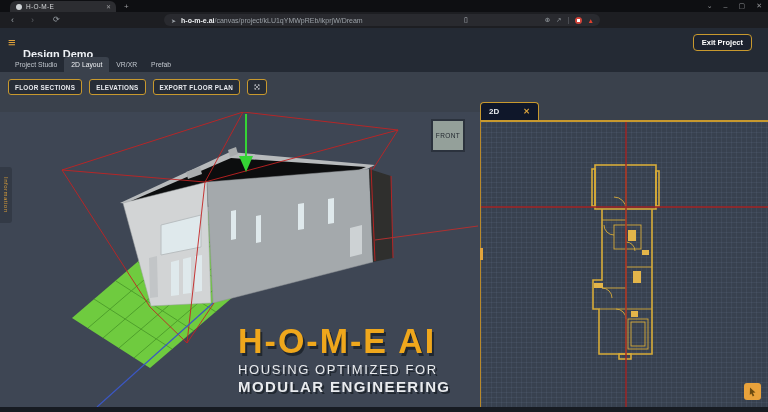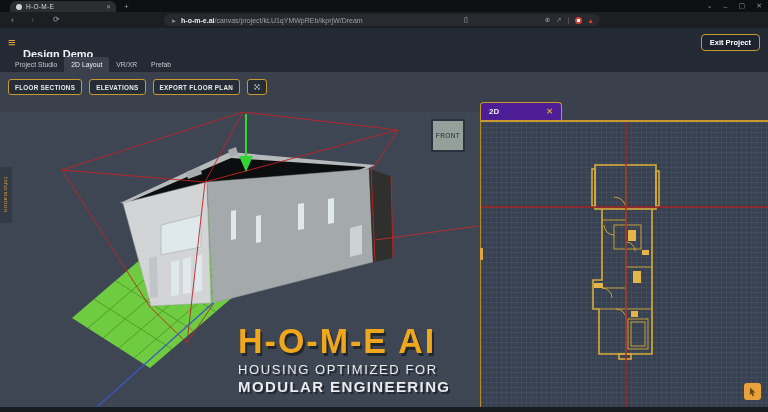--- a/index.html
+++ b/index.html
@@ -32,21 +32,21 @@
   .ext-badge::after { content:""; position:absolute; left:2px; top:2px; width:3px; height:3px; background:#fff; }
   .warn { color:#e0412e !important; }
   .btoolbar { position:absolute; right:6px; top:12px; height:16px; display:flex; gap:6.5px;
               align-items:center; font-size:7.5px; color:#9aa0a6; }
 
   
   .app-header { position:absolute; left:0; top:28px; width:768px; height:29px; background:#242a34; }
   .burger { position:absolute; left:8px; top:0; height:29px; line-height:29px; font-size:13px; color:#dfa23b; }
   .app-title { position:absolute; left:23px; top:12px; height:29px; line-height:29px;
                font-size:11px; font-weight:bold; color:#eef1f5; }
-  .exit-btn { position:absolute; right:8px; top:6px; height:17px; padding:0 8px;
+  .exit-btn { position:absolute; right:16px; top:6px; height:17px; padding:0 8px;
               border:1.5px solid #c8992e; border-radius:4px; background:#1d2330;
               color:#fff; font-size:7.5px; font-weight:bold; line-height:14px; }
 
   .app-tabs { position:absolute; left:0; top:57px; width:768px; height:15px; background:#242a34;
               display:flex; align-items:flex-end; padding-left:8px; }
   .atab { font-size:6.8px; color:#c2c7ce; padding:0 7px; height:15px; line-height:15px; }
   .atab.active { background:#3a414c; border-radius:3px 3px 0 0; color:#eef0f3; }
 
   
   .content { position:absolute; left:0; top:72px; width:768px; height:335px; background:#3a414c; }
@@ -66,22 +66,22 @@
   .viewcube span { font-size:6.5px; color:#1f252c; letter-spacing:.4px; }
 
   .watermark { position:absolute; left:238px; top:203px; line-height:1;
                text-shadow:2px 2px 0 rgba(14,18,24,.6); white-space:nowrap;margin-top:8px; }
   .wm1 { font-size:34px; font-weight:bold; color:#efa71c; letter-spacing:2px;
          transform:scaleY(1.05); transform-origin:left top; }
   .wm2 { font-size:13px; font-weight:normal; color:#e9ebee; letter-spacing:1.6px; margin-top:6px; }
   .wm3 { font-size:15px; font-weight:bold; color:#e9ebee; letter-spacing:1.4px; margin-top:3px; }
 
   
-  .panel-tab { position:absolute; left:480px; top:30px; width:82px; height:18px;
-               background:#4c1d95; border:1.5px solid #c8992e; border-bottom:none;
+  .panel-tab { position:absolute; left:480px; top:30px; width:59px; height:18px;
+               background:#0f172a; border:1.5px solid #c8992e; border-bottom:none;
                border-radius:4px 4px 0 0; display:flex; align-items:center; }
   .panel-tab .lbl { font-size:8px; font-weight:bold; color:#e9ecef; margin-left:8px; }
   .panel-tab .x { margin-left:auto; margin-right:8px; font-size:8px; color:#dba43e; font-weight:bold; }
   .panel { position:absolute; left:480px; top:48px; width:288px; height:287px;
            border-top:2px solid #c8992e; border-left:1px solid #b8892a;
            background-color:#38414f;
            background-image:
              linear-gradient(rgba(130,150,180,.10) 1px, transparent 1px),
              linear-gradient(90deg, rgba(130,150,180,.10) 1px, transparent 1px);
            background-size:5px 5px; }

